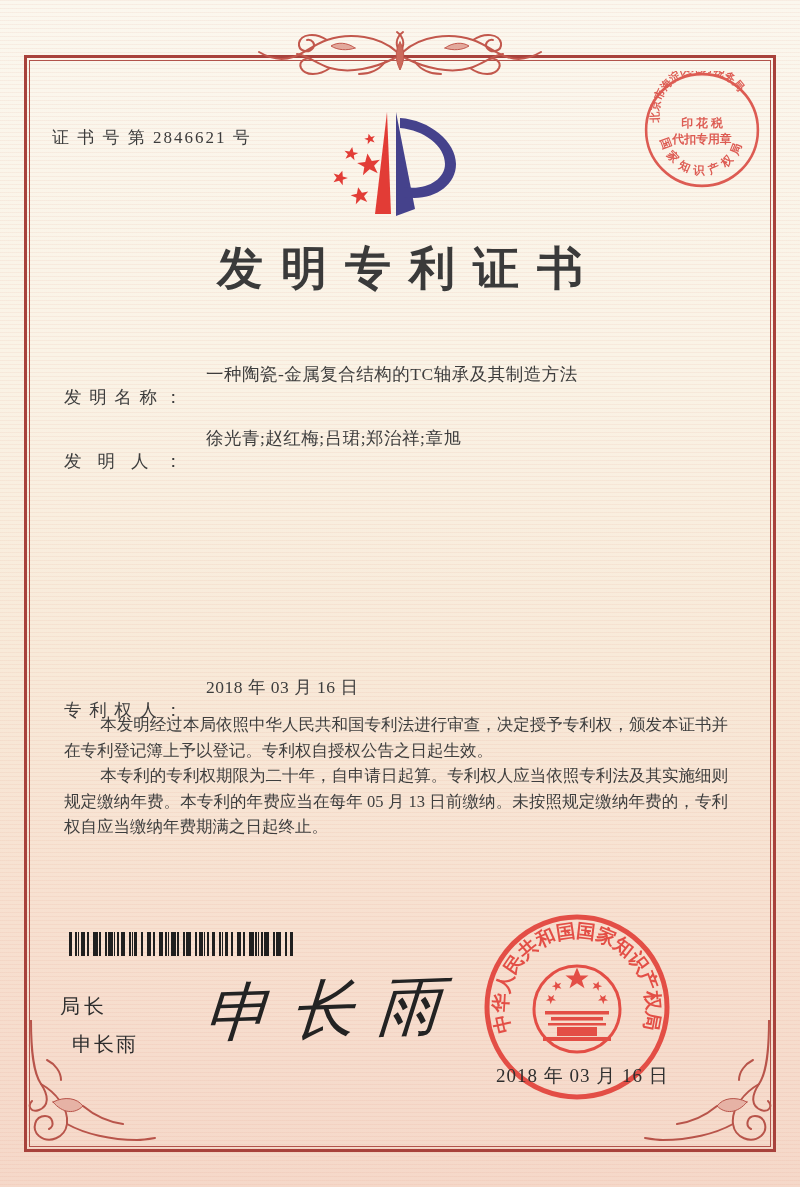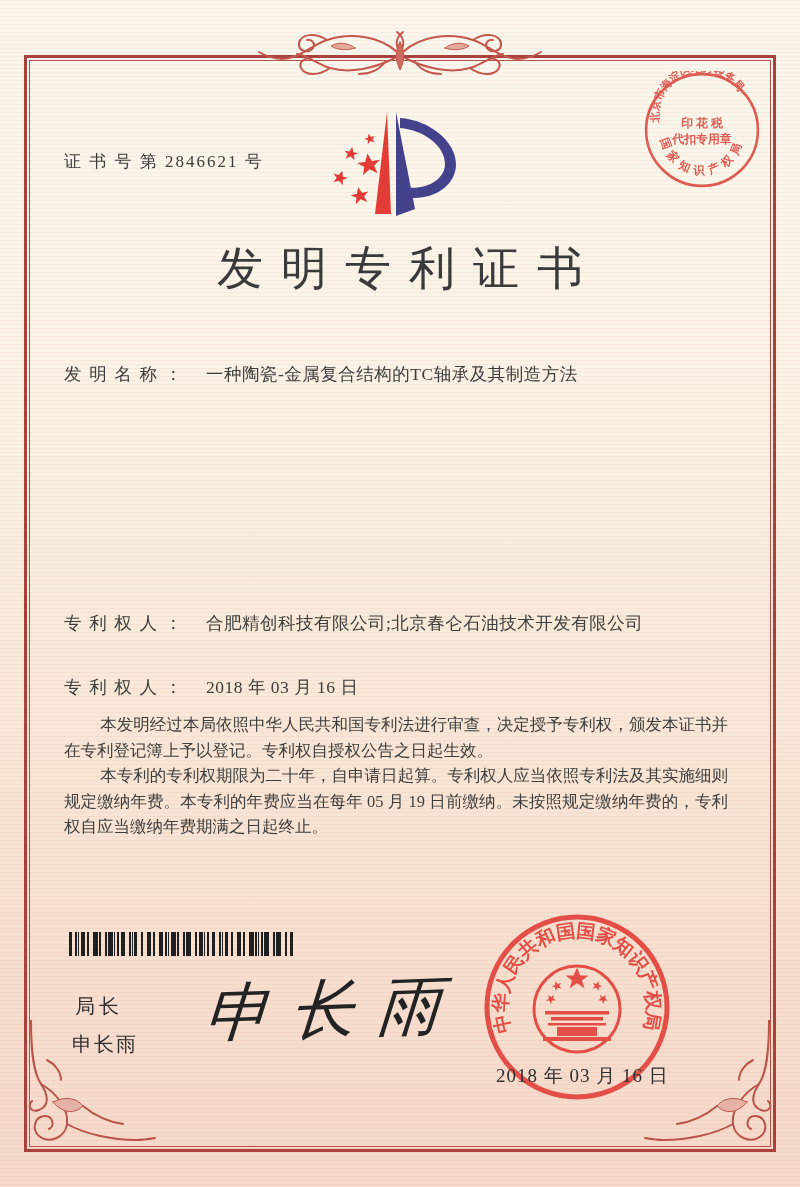--- a/index.html
+++ b/index.html
@@ -17,42 +17,42 @@
     border:3px solid #a8423c;box-sizing:border-box;
   }
   .frame-inner{
     position:absolute;inset:2px;border:1px solid #b2524a;
   }
   .ornament-top{position:absolute;left:245px;top:22px;width:310px;height:64px;}
   .corner{position:absolute;width:132px;height:132px;}
   .corner-bl{left:25px;top:1020px;}
   .corner-br{right:25px;top:1020px;transform:scaleX(-1);}
   .cert-no{
-    position:absolute;left:64px;top:126px;font-size:17px;letter-spacing:2px;color:#3c3c3c;margin-top:24px;
+    position:absolute;left:52px;top:126px;font-size:17px;letter-spacing:2px;color:#3c3c3c;
   }
   .logo{position:absolute;left:330px;top:92px;width:168px;height:132px;}
   .tax-seal{position:absolute;left:643px;top:71px;width:118px;height:118px;opacity:.88;}
   .title{
     position:absolute;left:0;top:238px;width:100%;text-align:center;
-    font-size:46px;font-weight:400;letter-spacing:18px;color:#3a3a3a;text-indent:18px;
+    font-size:46px;font-weight:700;letter-spacing:18px;color:#3a3a3a;text-indent:18px;
   }
   .field{position:absolute;left:64px;right:52px;font-size:17.5px;color:#3d3d3d;white-space:nowrap;}
   .f0{top:362px}.f1{top:426px}.f2{top:488px}.f3{top:548px}.f4{top:611px}.f5{top:675px}
-  .flabel{display:inline-block;width:118px;text-align:justify;text-align-last:justify;vertical-align:top;}
+  .flabel{display:inline-block;width:118px;text-align:justify;text-align-last:justify;vertical-align:top;margin-top:23px;}
   .fvalue{margin-left:24px;letter-spacing:0.5px;}
   .legal{position:absolute;left:64px;right:72px;top:712px;}
   .legal p{margin:0;text-indent:2.2em;font-size:16.5px;line-height:25.5px;color:#3e3e3e;text-align:justify;}
   .barcode{
     position:absolute;left:69px;top:932px;width:224px;height:24px;
     background-image:
       repeating-linear-gradient(90deg,#1f1f1f 0 2px,transparent 2px 6px),
       repeating-linear-gradient(90deg,#1f1f1f 0 1px,transparent 1px 9px),
       repeating-linear-gradient(90deg,#1f1f1f 0 3px,transparent 3px 13px);
   }
-  .officer-title{position:absolute;left:75px;top:993px;font-size:20px;letter-spacing:4px;color:#2e2e2e;font-family:"Liberation Sans","DejaVu Sans",sans-serif;text-align:right;}
+  .officer-title{position:absolute;left:60px;top:993px;font-size:20px;letter-spacing:4px;color:#2e2e2e;font-family:"Liberation Sans","DejaVu Sans",sans-serif;text-align:right;}
   .officer-name{position:absolute;left:72px;top:1031px;font-size:20px;letter-spacing:2px;color:#2e2e2e;font-family:"Liberation Sans","DejaVu Sans",sans-serif;}
   .signature{
     position:absolute;left:205px;top:966px;width:270px;font-size:64px;color:#232323;
     font-style:italic;letter-spacing:22px;transform:rotate(-2deg) skewX(-6deg);white-space:nowrap;
   }
   .main-seal{position:absolute;left:483px;top:913px;width:188px;height:188px;opacity:.93;}
   .seal-date{position:absolute;left:496px;top:1063px;font-size:19px;letter-spacing:1px;color:#2f2f2f;}
   .seal-ring-text{font-size:19px;fill:#e2443c;font-weight:600;}
   .tax-arc-top{font-size:10.5px;fill:#d9473f;font-weight:600;}
   .tax-arc-bottom{font-size:11px;fill:#d9473f;font-weight:600;letter-spacing:5px;}
@@ -141,30 +141,30 @@
     <text class="tax-arc-bottom"><textPath href="#taxBottom">国家知识产权局</textPath></text>
     <text class="tax-center" x="57" y="54">印 花 税</text>
     <text class="tax-center" x="57" y="70">代扣专用章</text>
   </svg>
 
   <div class="title">发明专利证书</div>
 
   <div class="field f0">
     <span class="flabel">发明名称：</span><span class="fvalue">一种陶瓷-金属复合结构的TC轴承及其制造方法</span>
   </div>
-  <div class="field f4">
-    <span class="flabel">专利权人：</span><span class="fvalue">合肥精创科技有限公司;北京春仑石油技术开发有限公司</span>
+  <div class="field f1">
+    <span class="flabel">发明人：</span><span class="fvalue">徐光青;赵红梅;吕珺;郑治祥;章旭</span>
   </div>
   <div class="field f5">
     <span class="flabel">专利权人：</span><span class="fvalue">2018 年 03 月 16 日</span>
   </div>
 
   <div class="legal">
     <p>本发明经过本局依照中华人民共和国专利法进行审查，决定授予专利权，颁发本证书并在专利登记簿上予以登记。专利权自授权公告之日起生效。</p>
-    <p>本专利的专利权期限为二十年，自申请日起算。专利权人应当依照专利法及其实施细则规定缴纳年费。本专利的年费应当在每年 05 月 19 日前缴纳。未按照规定缴纳年费的，专利权自应当缴纳年费期满之日起终止。</p>
+    <p>本专利的专利权期限为二十年，自申请日起算。专利权人应当依照专利法及其实施细则规定缴纳年费。本专利的年费应当在每年 05 月 13 日前缴纳。未按照规定缴纳年费的，专利权自应当缴纳年费期满之日起终止。</p>
   </div>
 
   <div class="barcode"></div>
 
   <div class="officer-title">局长</div>
   <div class="officer-name">申长雨</div>
   <div class="signature">申长雨</div>
 
   <svg class="main-seal" viewBox="0 0 188 188">
     <defs>

